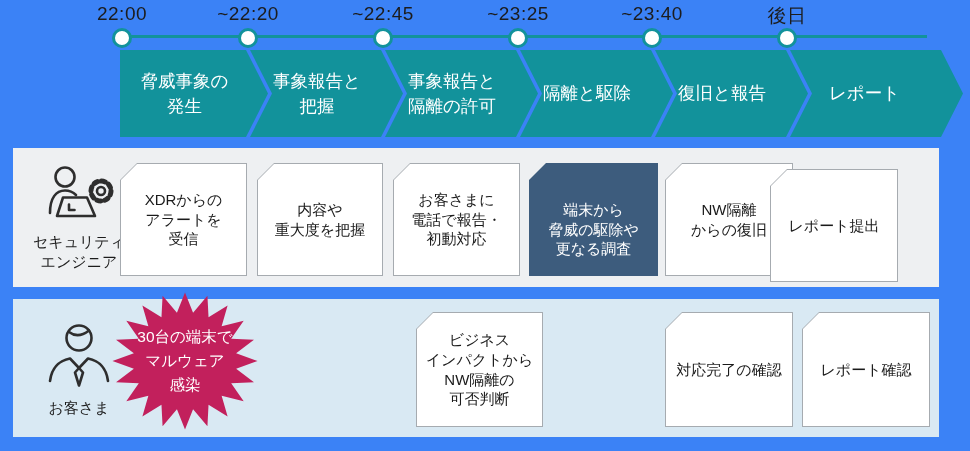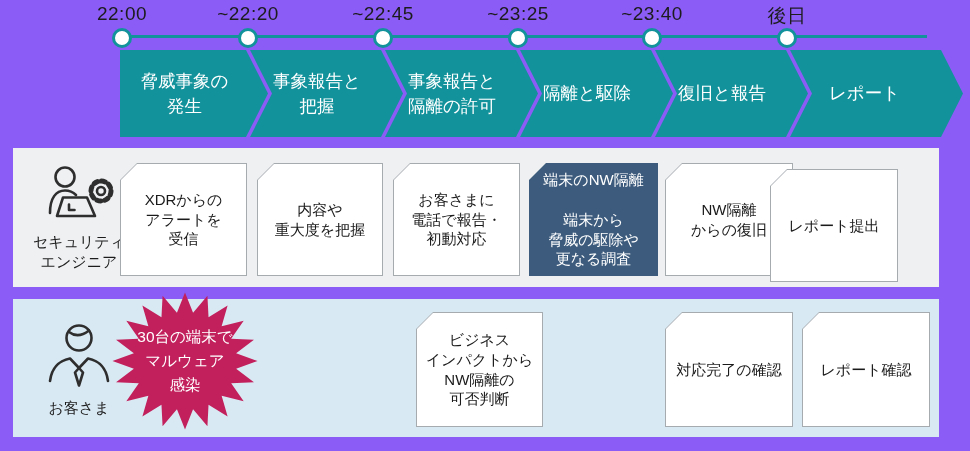--- a/index.html
+++ b/index.html
@@ -1,16 +1,16 @@
 <!DOCTYPE html>
 <html style="--teal: #12929b; --navy: #3d5c7d; --crimson: #c2205c; --lane-gray: #eef0f2; --lane-blue: #d9e9f3; --box-border: #a6abb0; --text: #1a1a1a;"><head>
 <meta charset="utf-8">
 <style>
   html,body{margin:0;padding:0;background:#fff;}
-  .page{position:relative;width:970px;height:451px;background:#8b5cf6;overflow:hidden;
+  .page{position:relative;width:970px;height:451px;background:#3b82f6;overflow:hidden;
         font-family:"Liberation Sans","DejaVu Sans",sans-serif;color:var(--text,#1a1a1a);}
 
   
   .tick-label{position:absolute;top:3px;width:120px;text-align:center;
               font-size:19px;letter-spacing:.5px;color:#1c1c1c;}
   .tl-line{position:absolute;left:122px;top:35px;width:805px;height:3px;background:var(--teal,#12929b);}
   .tl-dot{position:absolute;top:28px;width:14px;height:14px;border-radius:50%;
           background:#fff;border:3.5px solid var(--teal,#12929b);}
 
   
@@ -132,21 +132,21 @@
     <div class="note e2">
         <div class="in"><span>内容や
 重大度を把握</span></div>
       </div>
     <div class="note e3">
         <div class="in"><span>お客さまに
 電話で報告・
 初動対応</span></div>
       </div>
     <div class="note dark e4">
-        <div class="in"><span>端末のNW隔離</span><span class="t2">端末から
+        <div class="in"><span class="t2">端末から
 脅威の駆除や
 更なる調査</span></div>
       </div>
     <div class="note e5">
         <div class="in"><span>NW隔離
 からの復旧</span></div>
       </div>
     <div class="note e6">
         <div class="in"><span>レポート提出</span></div>
       </div>

